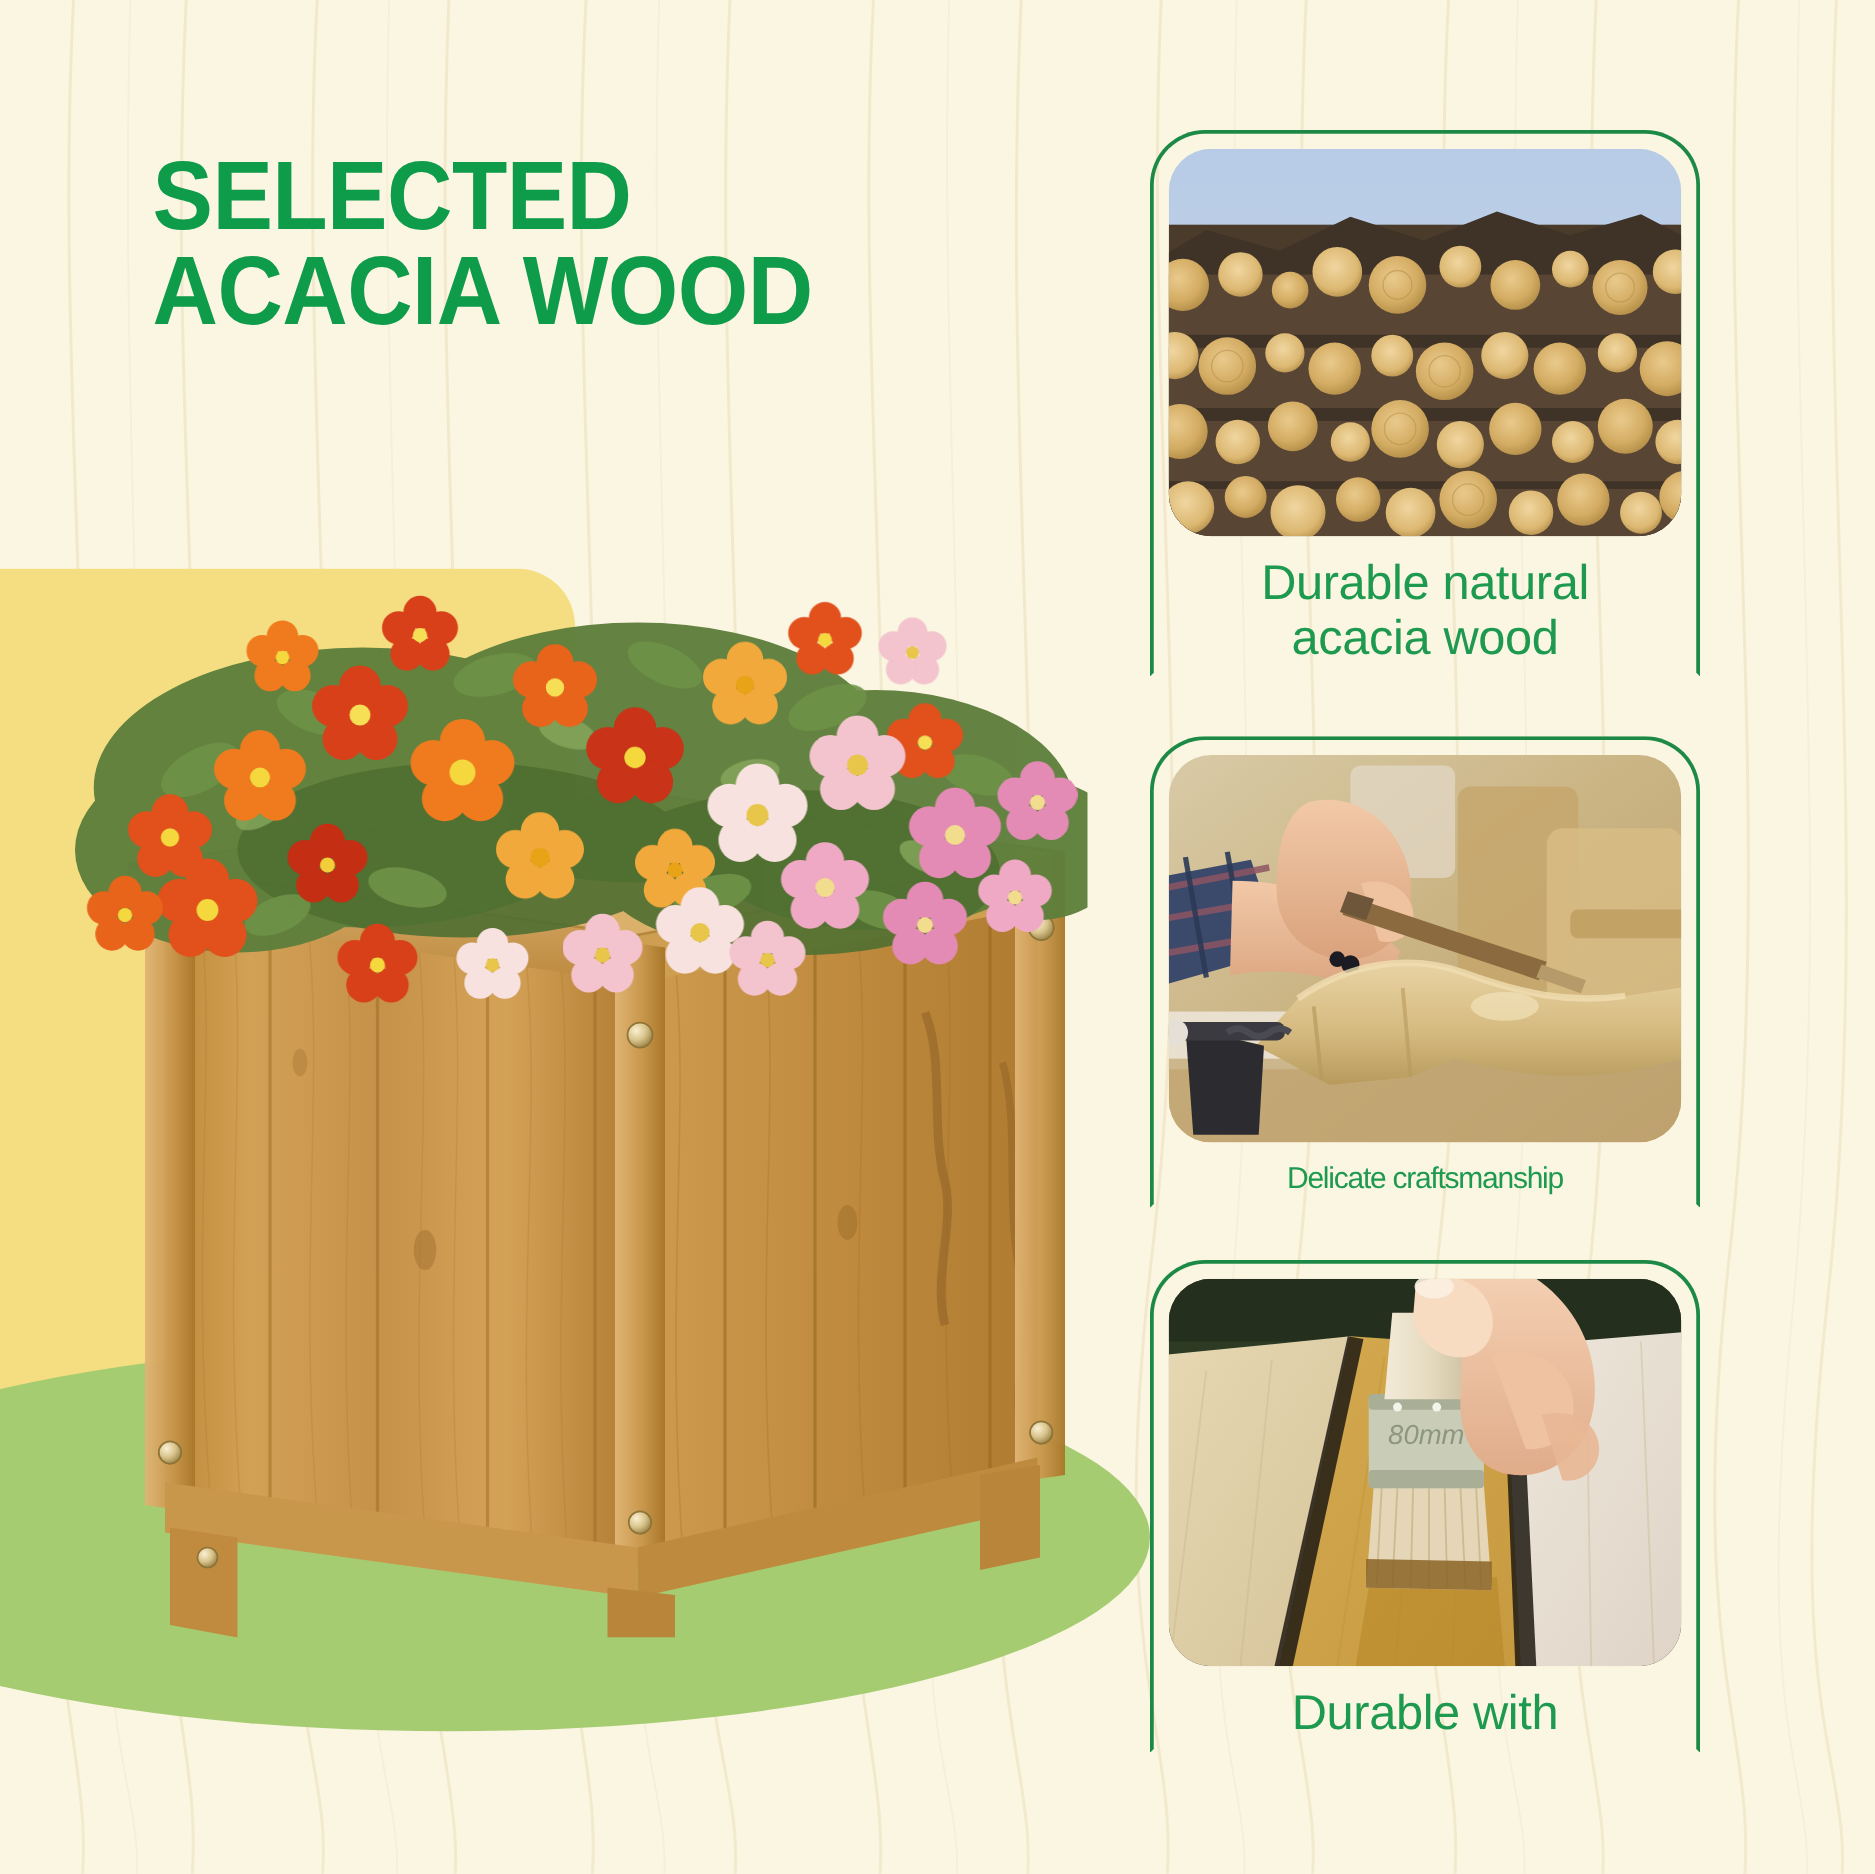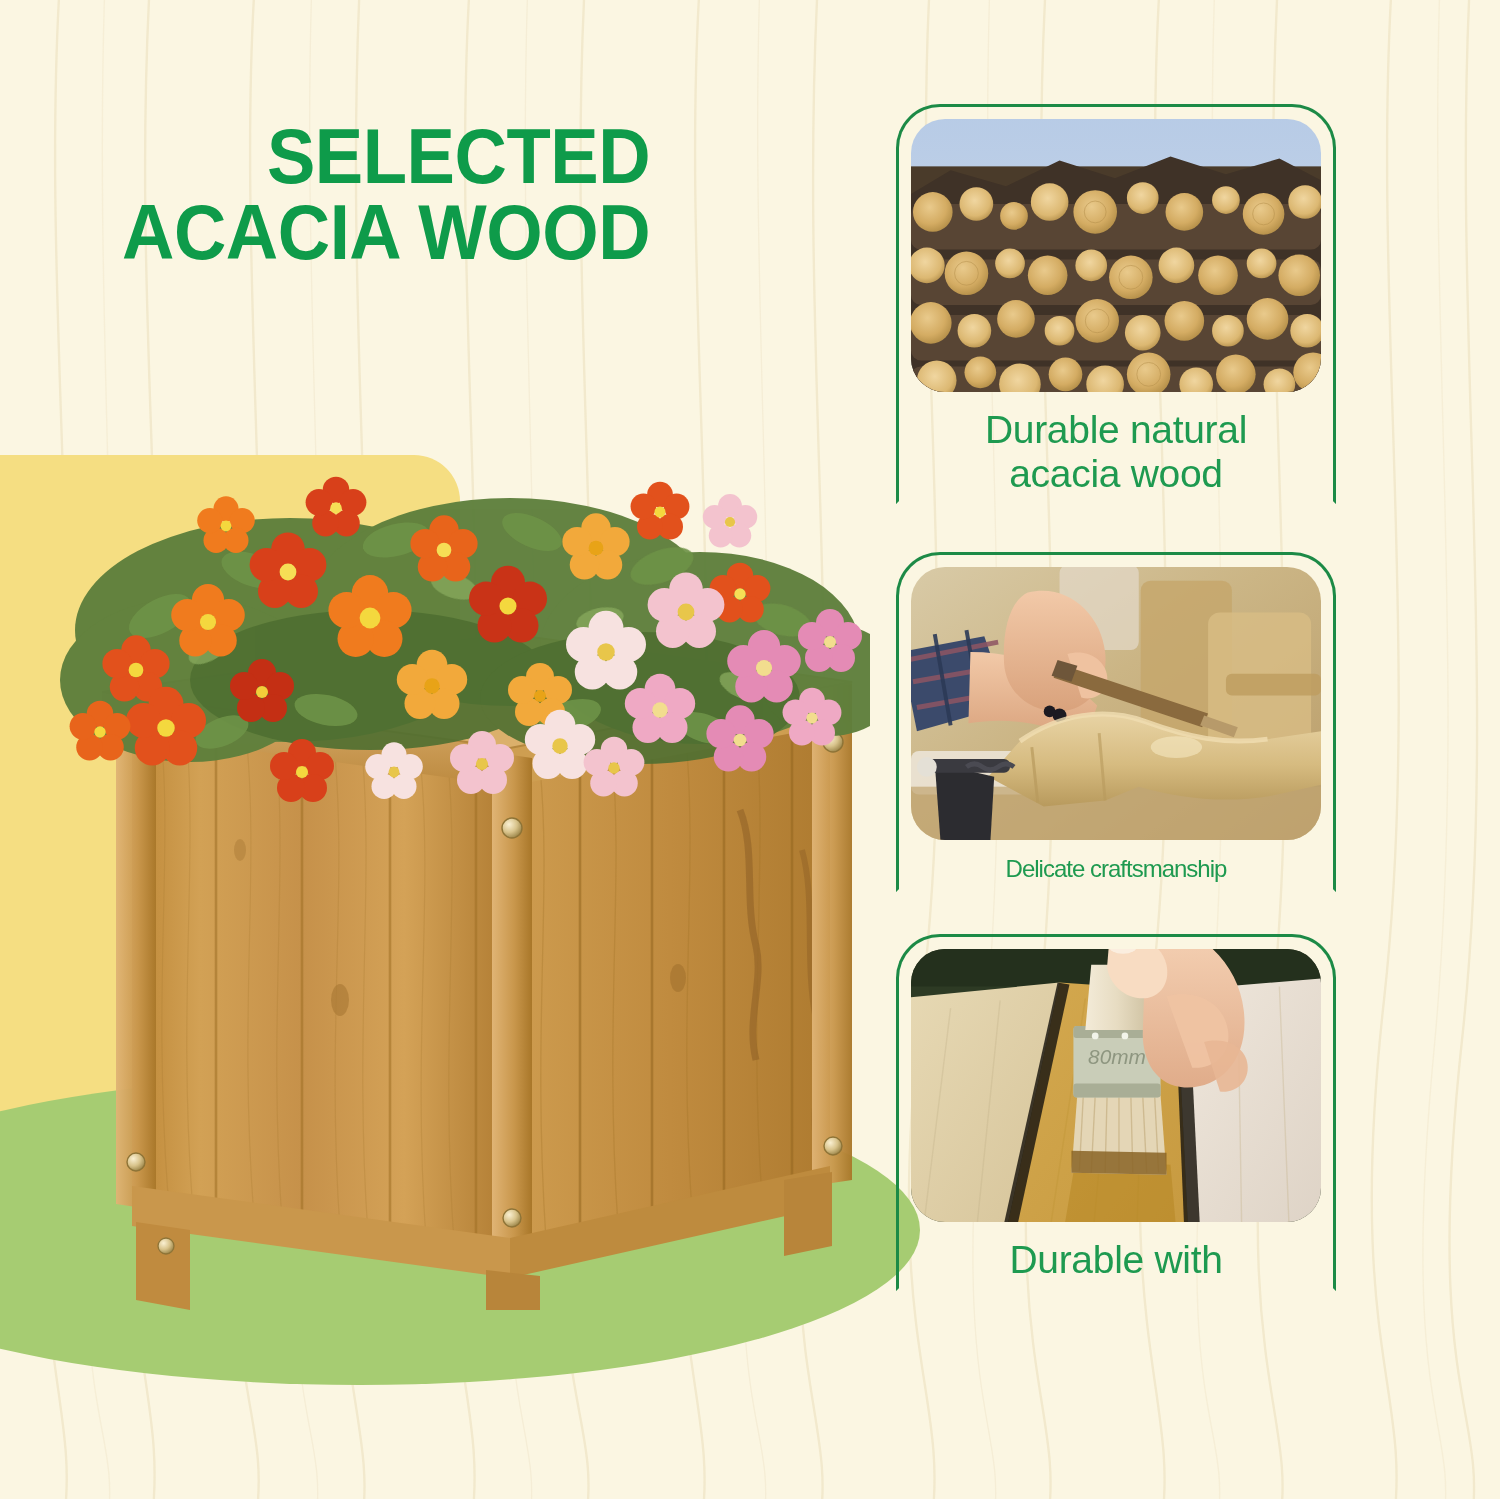--- a/index.html
+++ b/index.html
@@ -9,21 +9,21 @@
     font-family:"Liberation Sans", sans-serif;
     background:#FBF6E2;
     position:relative;
   }
 
   
   #bg-texture { position:absolute; inset:0; z-index:0; }
   #bg-texture svg { width:100%; height:100%; display:block; }
 
   
-  #hero { position:absolute; left:0; top:0; width:900px; height:1499px; z-index:2;text-align:right; }
+  #hero { position:absolute; left:0; top:0; width:900px; height:1499px; z-index:2; }
 
   #yellow-blob {
     position:absolute; left:-180px; top:455px; width:640px; height:660px;
     background:#F5DE82; border-radius:0 46px 0 0;
     z-index:1;
   }
   #green-ellipse {
     position:absolute; left:-200px; top:1075px; width:1120px; height:310px;
     background:#A6CC72; border-radius:50%;
     z-index:2;
@@ -38,36 +38,36 @@
     transform:scaleX(0.93); transform-origin:left top;
   }
   #headline .l2 { display:block; }
 
   
   #planter { position:absolute; left:40px; top:380px; width:830px; height:930px; z-index:4; }
   #planter svg { width:100%; height:100%; display:block; }
 
   
   #features {
-    position:absolute; left:896px; top:104px; width:440px; z-index:5;
+    position:absolute; left:920px; top:104px; width:440px; z-index:5;
   }
   .feature-card {
     position:relative;
     border:3px solid #1C8A46;
     border-radius:44px;
     padding:12px 12px 0 12px;
     background:transparent;
   }
   .feature-card.open-bottom {
     border-bottom-color:transparent;
     border-bottom-left-radius:0;
     border-bottom-right-radius:0;
   }
   .card-photo {
-    width:100%; height:273px;
+    width:100%; height:310px;
     border-radius:34px;
     overflow:hidden;
     position:relative;
     display:block;
   }
   .card-photo svg { width:100%; height:100%; display:block; }
   .feature-caption {
     margin-top:16px;
     text-align:center;
     color:#1E9A50;

